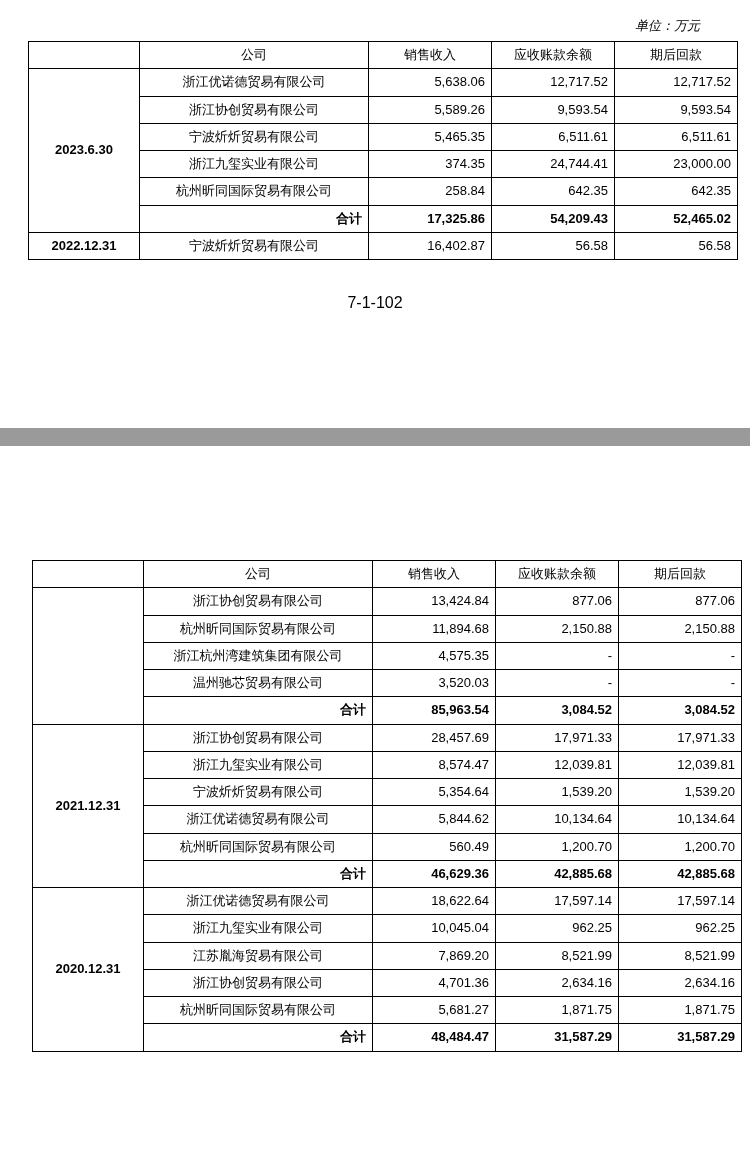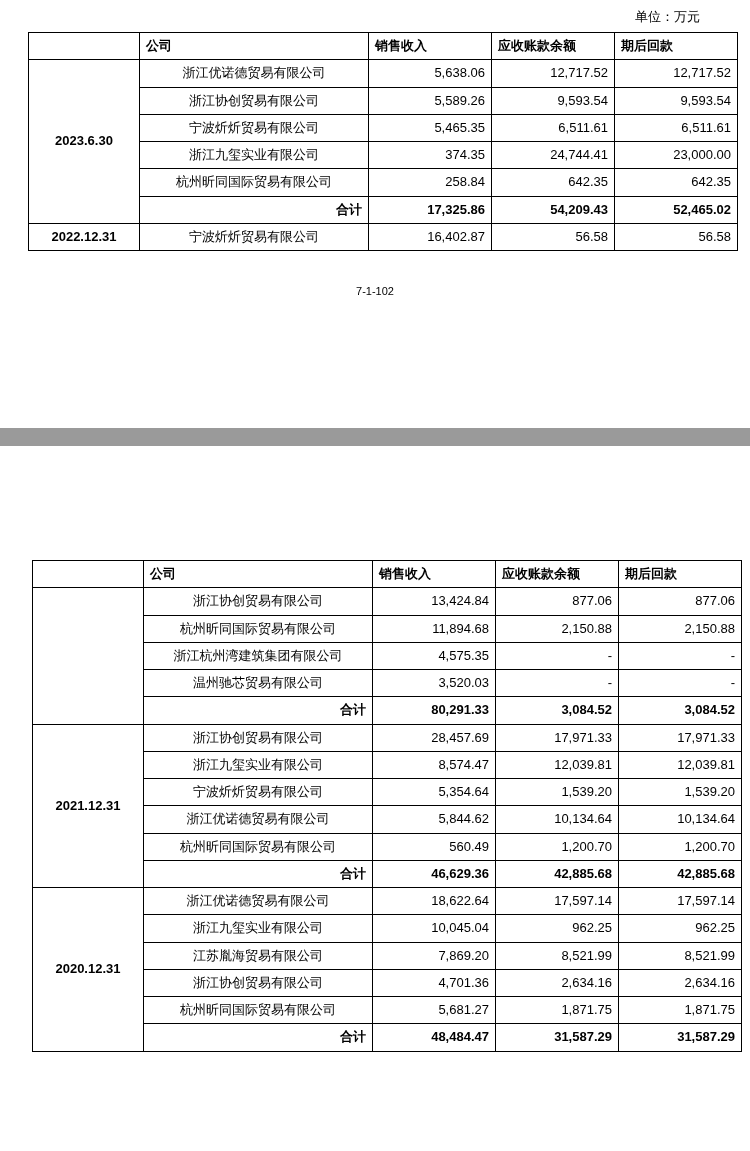--- a/index.html
+++ b/index.html
@@ -18,23 +18,24 @@
   .page {
     position: absolute;
     left: 0;
     top: 0;
     width: 750px;
   }
   .unit-line {
     text-align: right;
     font-size: 13px;
     padding-right: 50px;
-    padding-top: 8px;
+    padding-top: 17px;
     padding-bottom: 6px;
     font-family: "Liberation Sans", sans-serif;
+    font-style: italic;
   }
   table.doc-table {
     border-collapse: collapse;
     table-layout: fixed;
     font-family: "Liberation Sans", "DejaVu Sans", sans-serif;
     font-size: 13px;
   }
   table.doc-table td {
     border: 1px solid #000000;
     padding: 5px 6px;
@@ -49,34 +50,34 @@
   }
   .c-company {
     width: 216px;
     text-align: center;
   }
   .c-num {
     width: 110px;
     text-align: right;
   }
   .hdr {
-    text-align: left;
+    text-align: center;
+    font-weight: normal;
+  }
+  .total {
+    text-align: right;
     font-weight: bold;
   }
-  .total {
+  .total-num {
     text-align: right;
     font-weight: bold;
   }
-  .total-num {
-    text-align: right;
-    font-weight: bold;
-  }
   .page-number {
     text-align: center;
-    font-size: 11px;
+    font-size: 16px;
     font-family: "Liberation Sans", sans-serif;
     padding-top: 34px;
   }
   .separator-band {
     position: absolute;
     left: 0;
     width: 750px;
     height: 18px;
     background: #9a9a9a;
   }
@@ -186,21 +187,21 @@
             <td class="c-num">-</td>
           </tr>
           <tr>
             <td class="c-company">温州驰芯贸易有限公司</td>
             <td class="c-num">3,520.03</td>
             <td class="c-num">-</td>
             <td class="c-num">-</td>
           </tr>
           <tr>
             <td class="c-company total">合计</td>
-            <td class="c-num total-num">80,291.33</td>
+            <td class="c-num total-num">85,963.54</td>
             <td class="c-num total-num">3,084.52</td>
             <td class="c-num total-num">3,084.52</td>
           </tr>
           <tr>
             <td class="c-date" rowspan="6">2021.12.31</td>
             <td class="c-company">浙江协创贸易有限公司</td>
             <td class="c-num">28,457.69</td>
             <td class="c-num">17,971.33</td>
             <td class="c-num">17,971.33</td>
           </tr>

